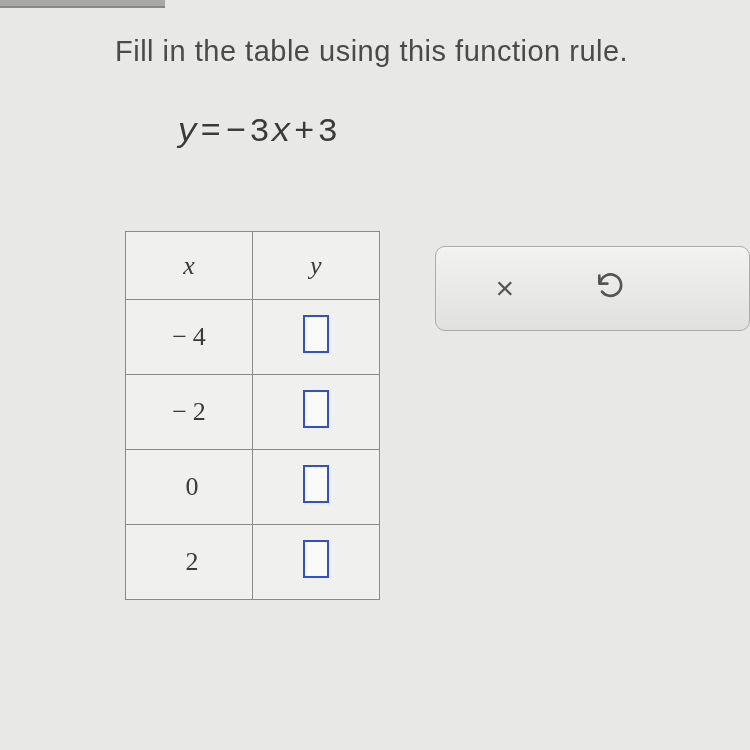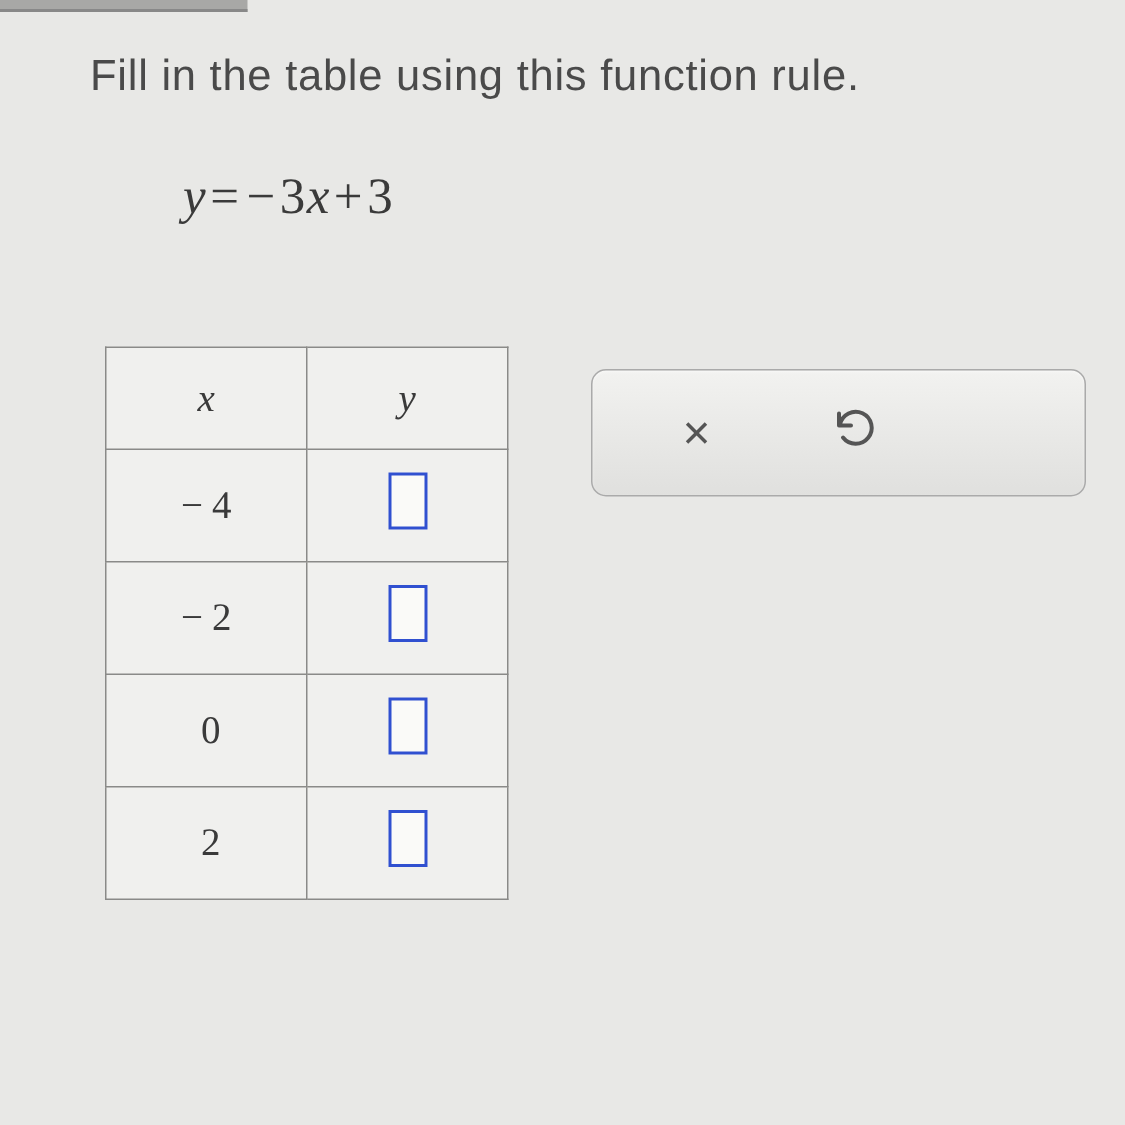--- a/index.html
+++ b/index.html
@@ -18,31 +18,31 @@
     .top-border {
       position: absolute;
       top: 0;
       left: 0;
       width: 165px;
       height: 8px;
       background: #a8a8a6;
       border-bottom: 2px solid #888;
     }
     .content {
-      padding: 35px 0 0 60px;
+      padding: 35px 0 0 115px;
     }
     .instruction {
       font-family: -apple-system, BlinkMacSystemFont, 'Segoe UI', Helvetica, Arial, sans-serif;
       font-size: 29px;
       color: #4a4a4a;
       letter-spacing: 0.5px;
       margin-bottom: 45px;
     }
     .equation {
-      font-family: Liberation Serif, serif;
+      font-family: Liberation Mono, monospace;
       font-size: 34px;
       font-style: italic;
       color: #3a3a3a;
       margin-left: 62px;
       margin-bottom: 80px;
       letter-spacing: 1px;
     }
     .eq-op {
       font-style: normal;
       margin: 0 2px;

